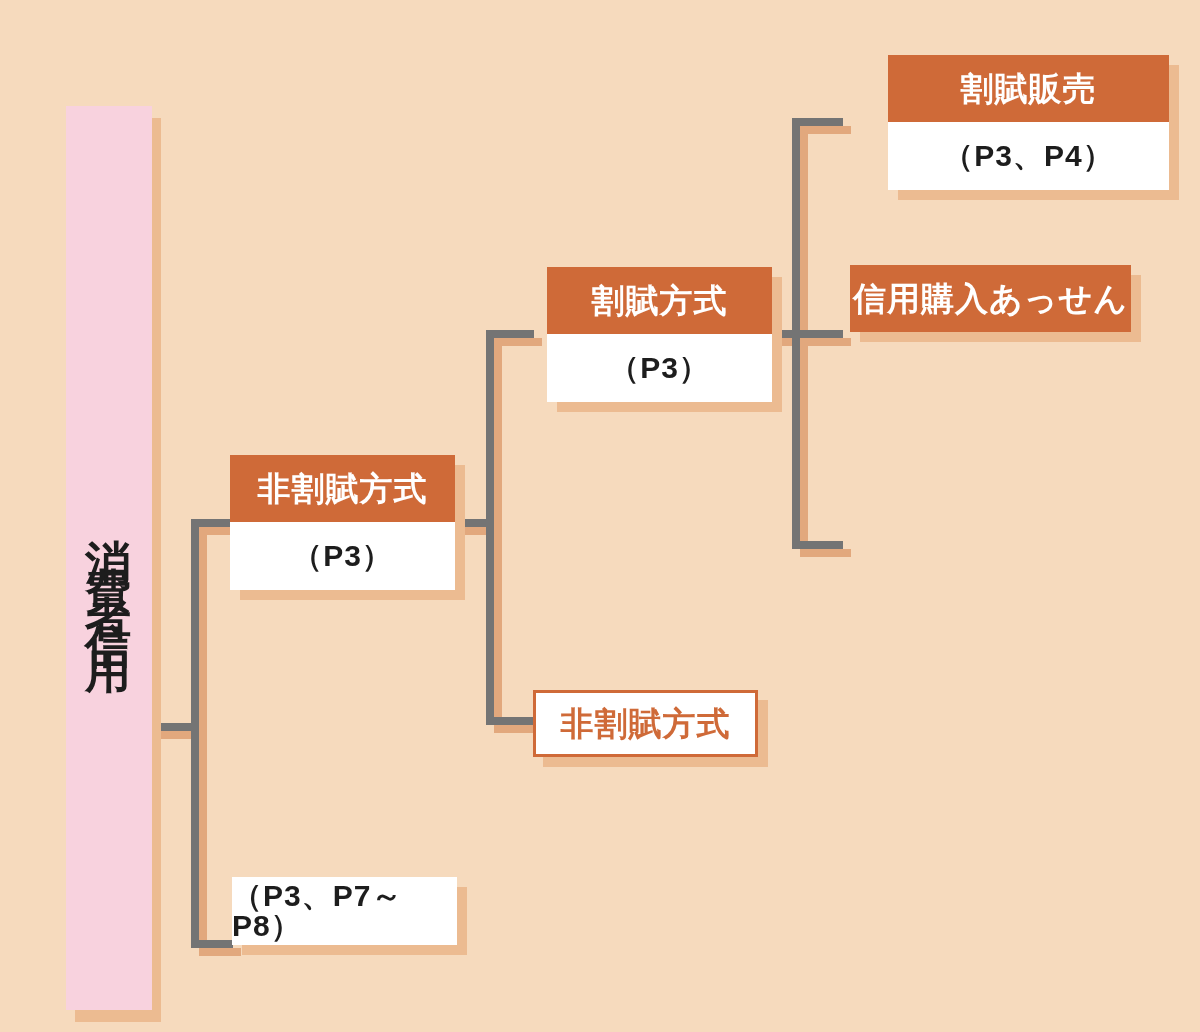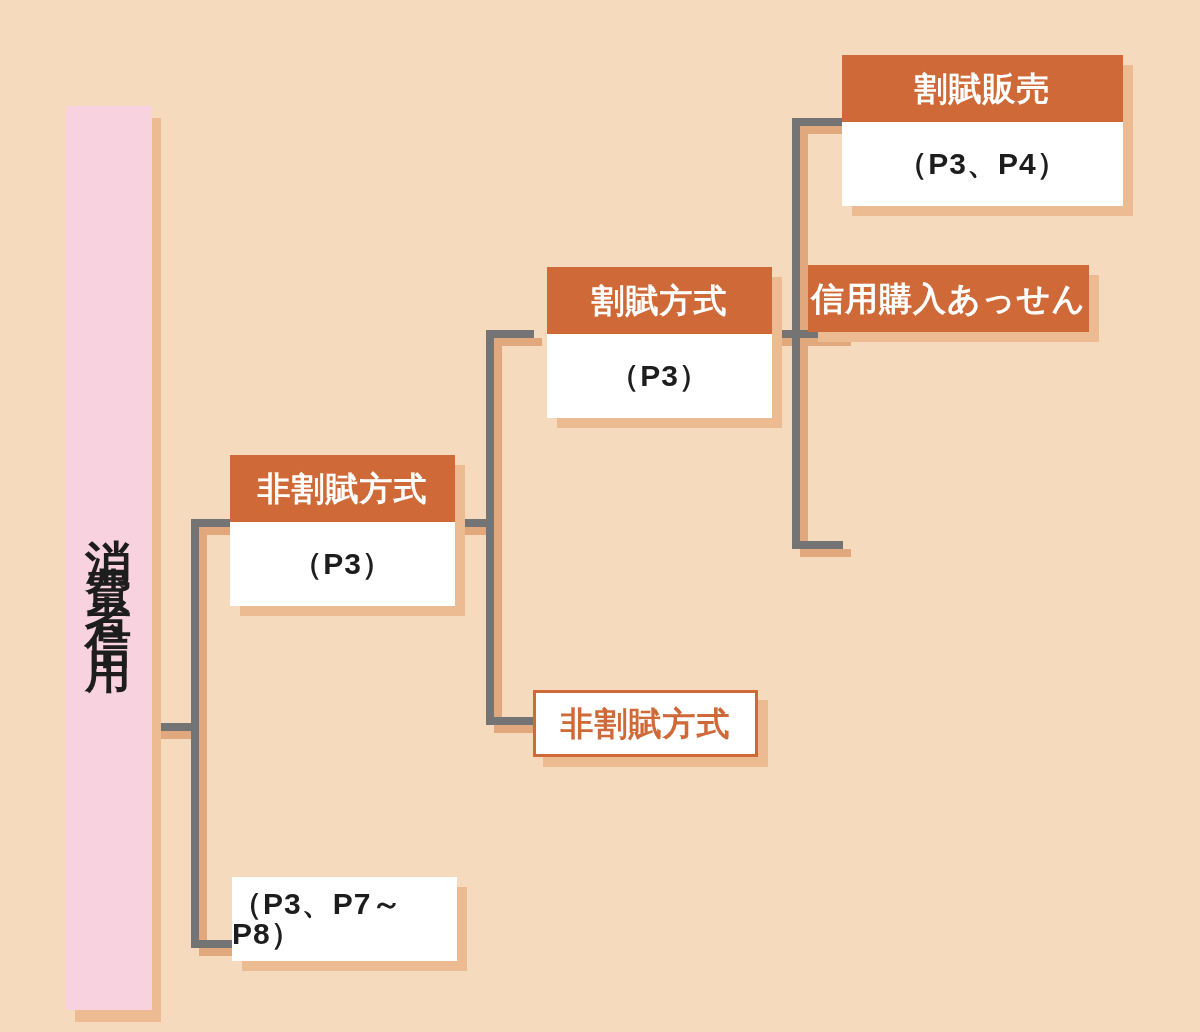--- a/index.html
+++ b/index.html
@@ -43,21 +43,21 @@
   
   .node {
     position:absolute;
     box-shadow: 10px 10px 0 var(--shadow_box);
   }
   .hdr {
     height:67px; display:flex; align-items:center; justify-content:center;
     font-weight:bold; font-size:33px; letter-spacing:1px; line-height:1;
   }
   .bdy {
-    height:84px; background:var(--white);
+    height:68px; background:var(--white);
     display:flex; align-items:center; justify-content:center;
     font-weight:bold; font-size:30px; color:var(--text_dark);
     letter-spacing:1px; line-height:1;
   }
   .node.orange .hdr { background:var(--box_orange); color:var(--white); }
   .node.white  .hdr { background:var(--white); color:var(--text_orange); border:3px solid var(--box_orange); }
 </style>
 </head>
 <body>
 
@@ -90,21 +90,21 @@
   </div>
 
   <div class="node orange" style="left:547px;top:267px;width:225px">
     <div class="hdr">割賦方式</div>
     <div class="bdy">（P3）</div>
   </div>
   <div class="node white" style="left:533px;top:690px;width:225px">
     <div class="hdr">非割賦方式</div>
   </div>
 
-  <div class="node orange" style="left:842px;top:55px;width:281px">
+  <div class="node orange" style="left:888px;top:55px;width:281px">
     <div class="hdr">割賦販売</div>
     <div class="bdy">（P3、P4）</div>
   </div>
-  <div class="node orange" style="left:808px;top:265px;width:281px">
+  <div class="node orange" style="left:850px;top:265px;width:281px">
     <div class="hdr">信用購入あっせん</div>
   </div>
 
 </div>
 
 </body></html>

